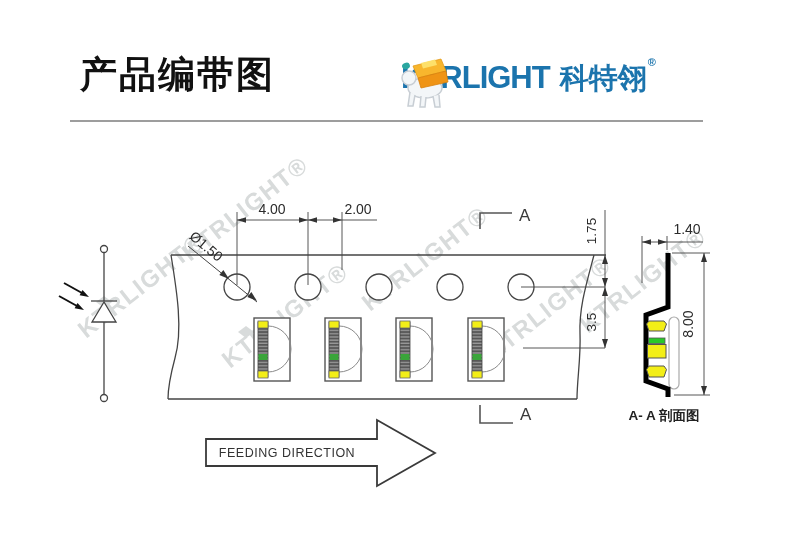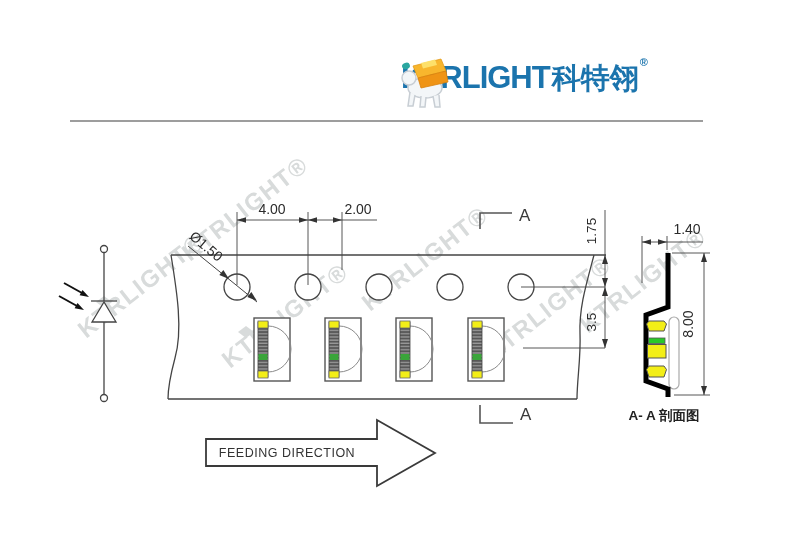--- a/index.html
+++ b/index.html
@@ -5,21 +5,21 @@
   html,body{margin:0;padding:0;background:#fff;}
   #page{position:relative;width:790px;height:534px;background:#ffffff;overflow:hidden;
         font-family:"Liberation Sans","DejaVu Sans",sans-serif;}
   
   #title{position:absolute;left:80px;top:56px;font-size:37px;font-weight:800;
          color:#111;letter-spacing:2px;line-height:1;}
   #rule{position:absolute;left:70px;top:120px;width:633px;height:2px;background:#9d9d9d;}
   #logo{position:absolute;left:397px;top:48px;display:flex;align-items:center;}
   #logo .brand{display:flex;align-items:flex-start;margin-left:4px;}
   #logo .en{font-size:31px;font-weight:800;color:#1b74ad;letter-spacing:-1px;line-height:60px;}
-  #logo .cn{font-size:29px;font-weight:800;color:#1b74ad;line-height:60px;margin-left:2px;}
+  #logo .cn{font-size:29px;font-weight:800;color:#1b74ad;line-height:60px;margin-left:10px;}
   #logo .reg{font-size:11px;font-weight:700;color:#1b74ad;margin-top:8px;margin-left:1px;}
   svg{position:absolute;left:0;top:0;}
   text{font-family:"Liberation Sans","DejaVu Sans",sans-serif;}
   .dim{font-size:14px;fill:#2b2b2b;}
   .dimv{font-size:13.5px;fill:#2b2b2b;}
   .secA{font-size:17px;fill:#3a3a3a;}
   .wm{font-size:24px;font-weight:700;fill:#d8dbdb;letter-spacing:1.5px;}
 </style>
 </head>
 <body>
@@ -185,20 +185,21 @@
         <line x1="674" y1="395" x2="710" y2="395"></line>
         <line x1="704" y1="253" x2="704" y2="395"></line>
       </g>
       <polygon points="704,253 701,262 707,262" fill="#333"></polygon>
       <polygon points="704,395 701,386 707,386" fill="#333"></polygon>
       <text class="dim" transform="translate(693,324) rotate(-90)" text-anchor="middle">8.00</text>
       <text x="664" y="420" text-anchor="middle" font-size="13.5" font-weight="600" fill="#222">A- A 剖面图</text>
     </g>
   </svg>
 
+  <div id="title">产品编带图</div>
   <div id="rule"></div>
 
   <div id="logo">
     <svg width="58" height="62" viewBox="0 0 58 62">
       <ellipse cx="28" cy="40" rx="17" ry="10" fill="#f3f6f8" stroke="#c8ced4" stroke-width="1.5"></ellipse>
       <path d="M13,44 L11,58 L16,58 L18,47 M24,48 L23,59 L28,59 L29,49 M36,48 L38,59 L43,59 L42,47" fill="#f3f6f8" stroke="#c8ced4" stroke-width="1.5"></path>
       <circle cx="12" cy="30" r="7" fill="#f3f6f8" stroke="#c8ced4" stroke-width="1.5"></circle>
       <ellipse cx="9" cy="18" rx="4" ry="3.2" fill="#2aa7a0" transform="rotate(-20 9 18)"></ellipse>
       <polygon points="16,18 44,11 49,23 21,30" fill="#f8b62d" stroke="#e49a18" stroke-width="0.8"></polygon>
       <polygon points="21,30 49,23 51,34 24,40" fill="#ef9415" stroke="#d9820d" stroke-width="0.8"></polygon>

